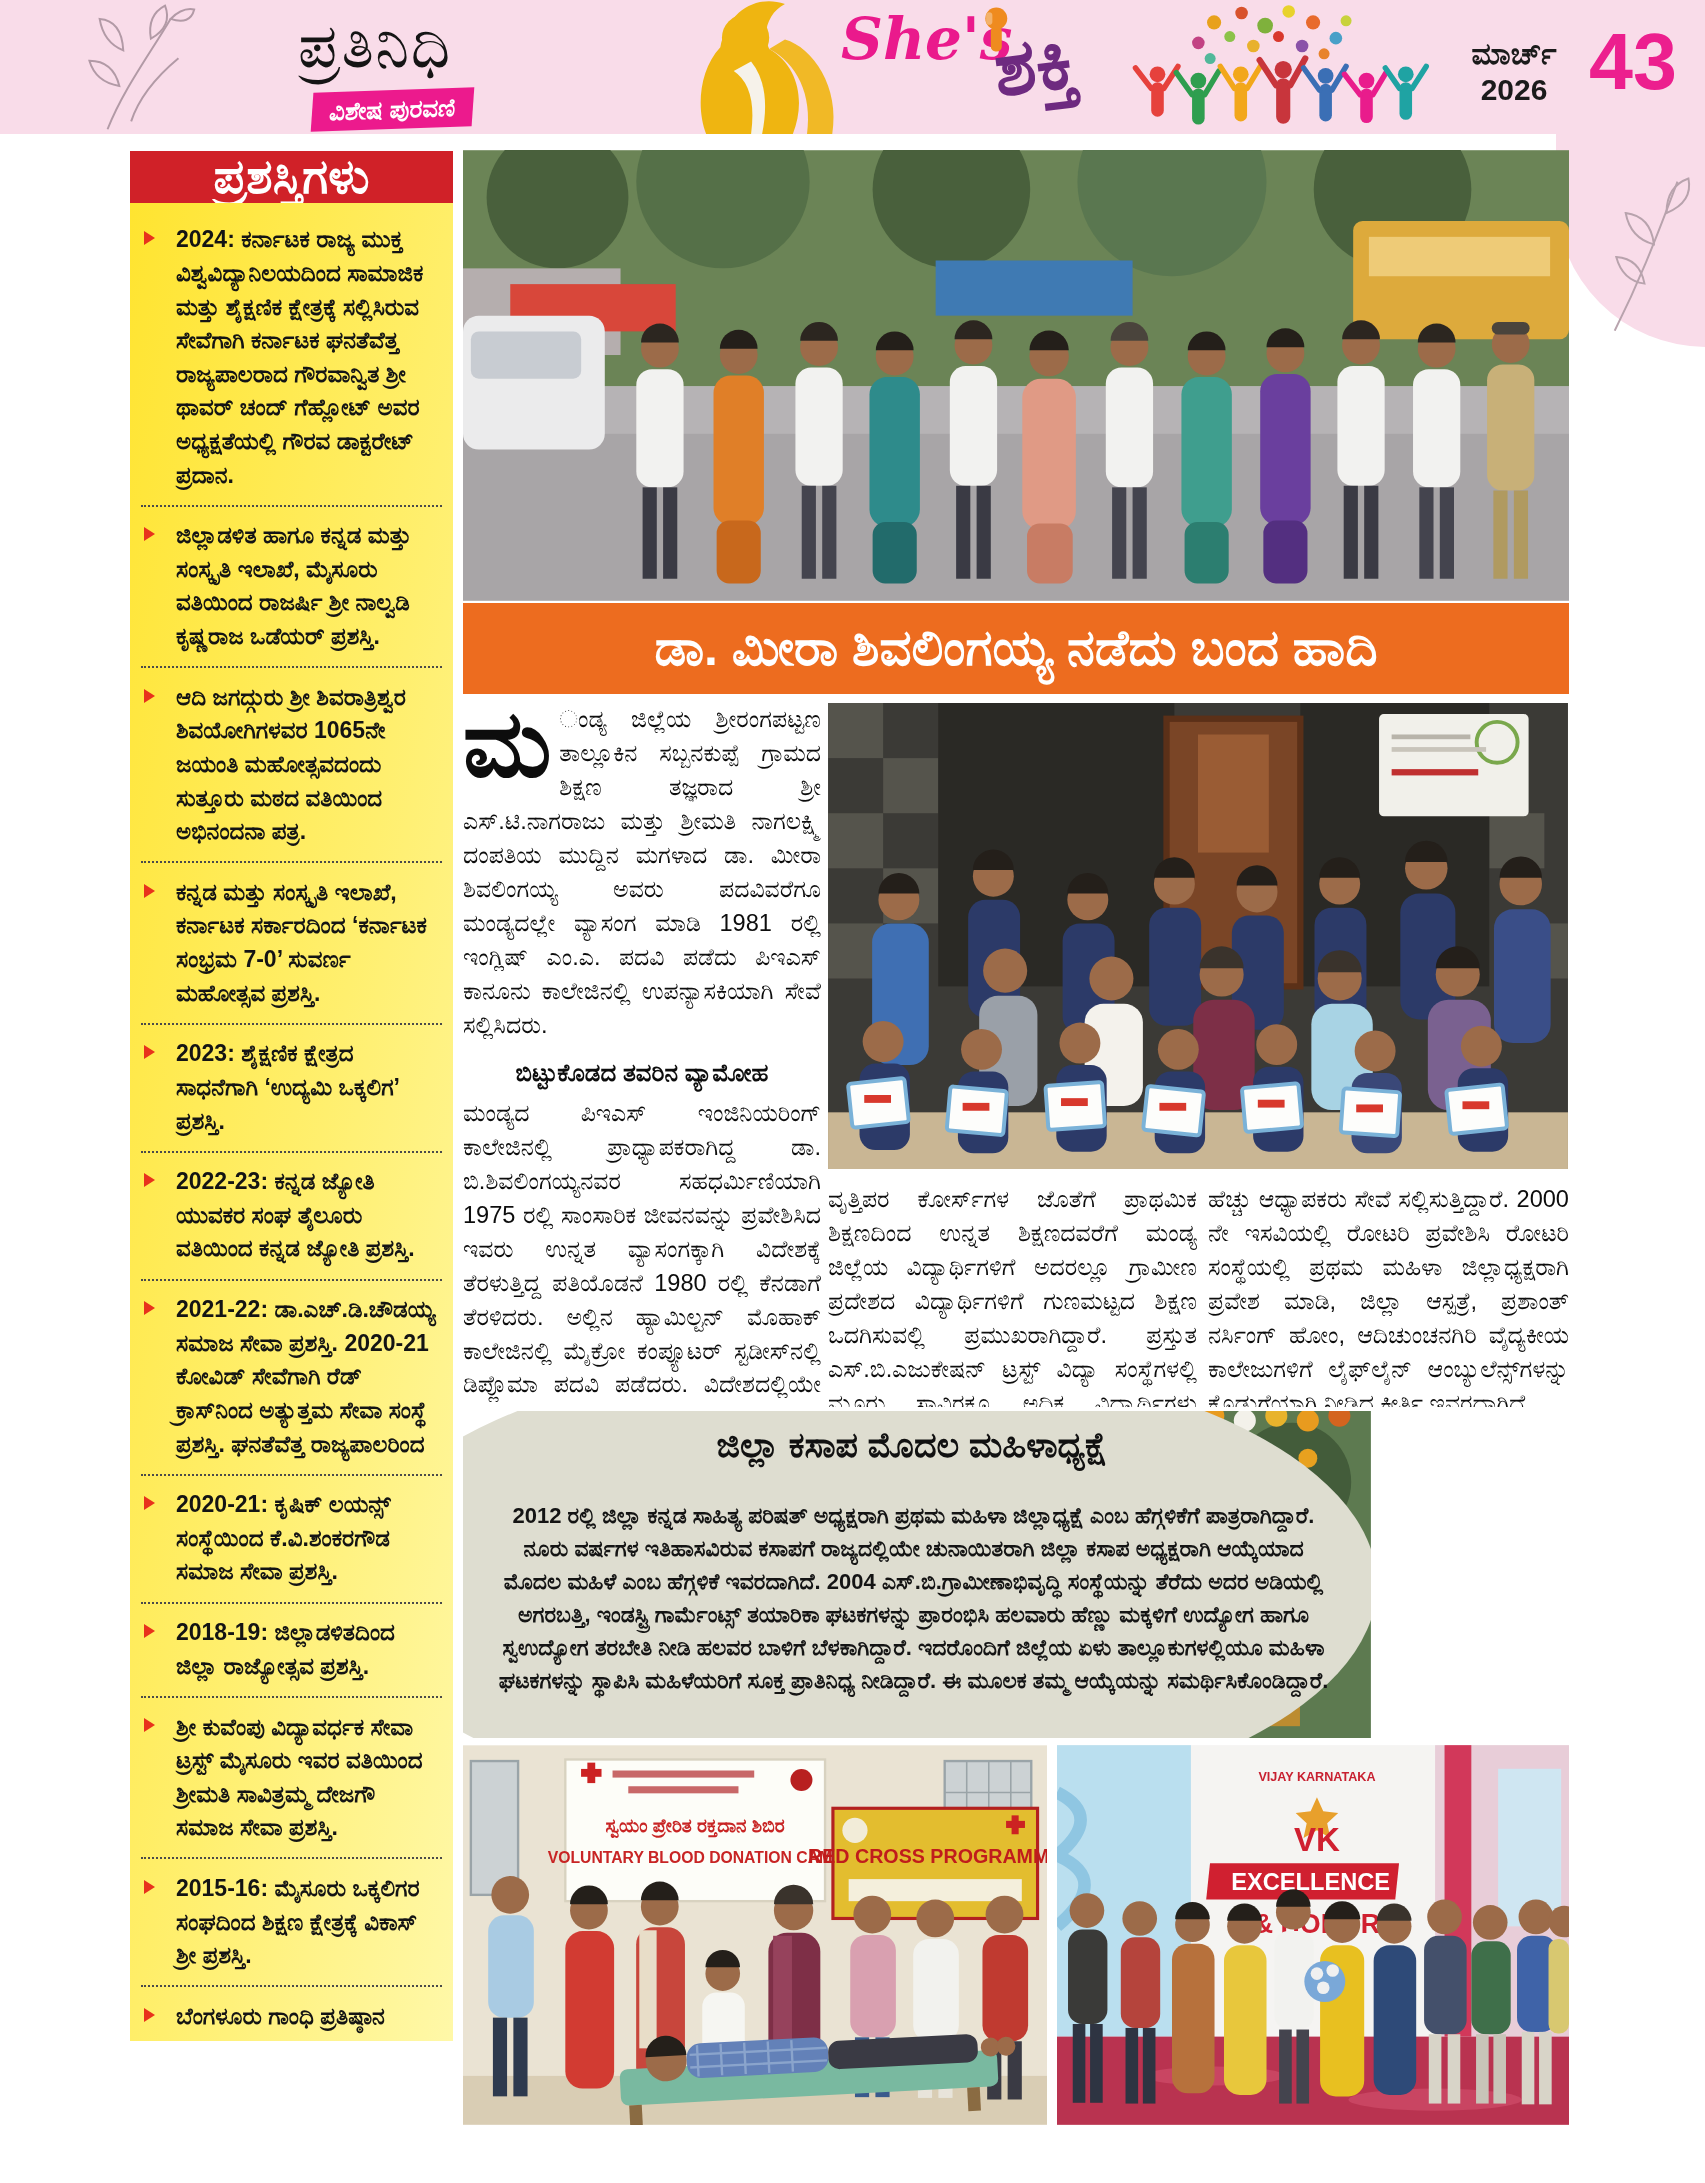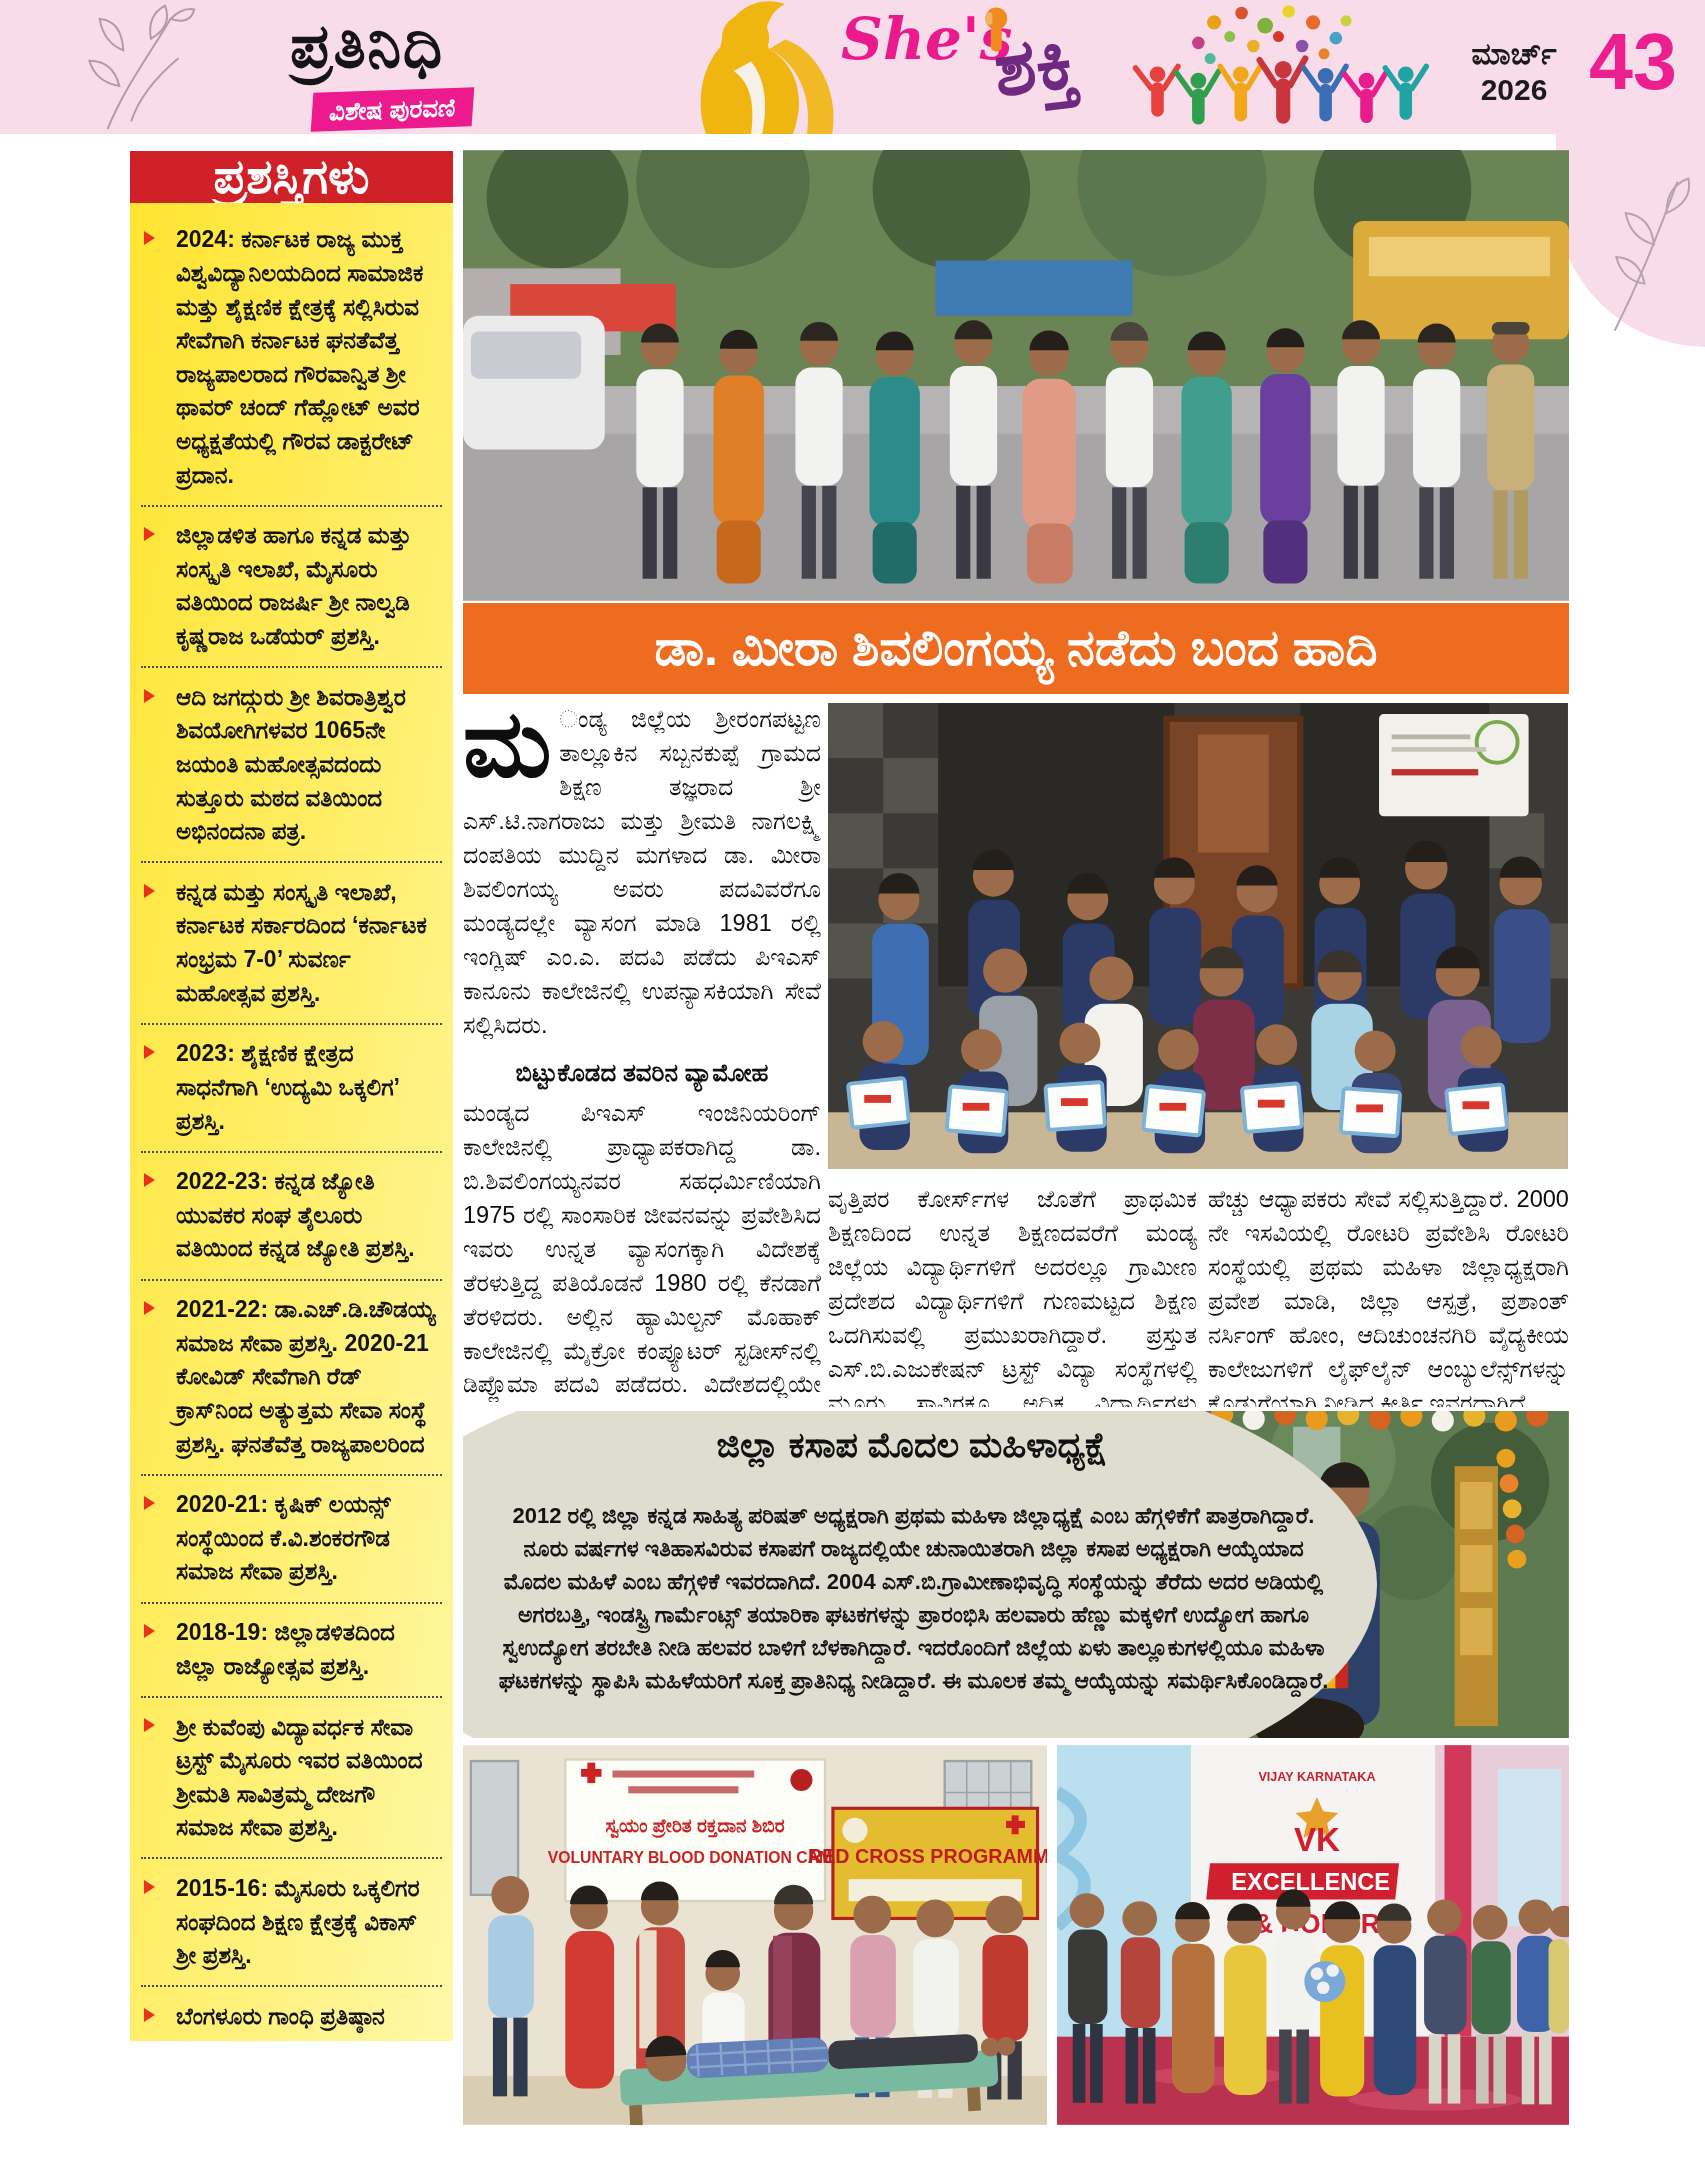--- a/index.html
+++ b/index.html
@@ -2,21 +2,21 @@
 <html style="font-size:12.6px"><head>
 <meta charset="utf-8">
 <style>
   html,body{margin:0;padding:0;background:#ffffff;}
   .page{position:relative;width:1706px;height:2183px;background:#ffffff;overflow:hidden;
         font-family:"Liberation Sans",sans-serif;color:#111;}
   .abs{position:absolute;}
   
   .hdr{left:0;top:0;width:1706px;height:134px;background:#f9dce9;}
   .hdr-corner{right:0;top:0;width:150px;height:347px;background:#f9dce9;border-radius:0 0 0 150px;}
-  .masthead{left:290px;top:11px;font-size:61px;font-weight:700;color:#151515;letter-spacing:1.6px;}
+  .masthead{left:298px;top:11px;font-size:61px;font-weight:400;color:#151515;letter-spacing:1.6px;}
   .tagline{left:312px;top:90px;background:#ec1a8d;color:#fff;font-size:24.4px;font-weight:700;
            padding:5.5px 17.3px;transform:rotate(-2deg) skewX(-6deg);}
   .shes{left:841px;top:4.7px;font-family:"DejaVu Serif",serif;font-style:italic;font-weight:700;
         font-size:58px;color:#ea1a8c;}
   .shakti{left:994px;top:20.5px;font-size:76px;font-weight:800;color:#6e2a80;transform:rotate(-7deg);}
   .hdr-date{left:1451px;top:36px;width:126px;text-align:center;font-weight:700;color:#1b1b1b;
             font-size:30px;line-height:1.2;}
   .pageno{left:1589px;top:15.8px;font-size:79px;font-weight:800;color:#ec1f8e;}
   
   .sb-title{left:130px;top:151px;width:323px;height:52px;background:#d02128;color:#fff;
@@ -36,21 +36,21 @@
             overflow:hidden;}
   .article{left:463px;top:703px;width:1106px;height:705px;}
   .col{font-size:23.6px;line-height:1.44;text-align:justify;color:#0d0d0d;overflow:hidden;}
   .col1{left:0;top:0;width:358px;height:705px;}
   .col2{left:365px;top:480px;width:369px;height:224px;}
   .col3{left:745px;top:480px;width:361px;height:224px;}
   .dropcap{float:left;font-size:93px;line-height:71px;font-weight:700;padding:6.3px 7.9px 0 0;}
   .subhead{font-weight:800;font-size:24.4px;margin:12.6px 0 6.3px;}
   .sh1{text-align:center;}
   
-  .graysec{left:463px;top:1411px;width:1106px;height:327px;overflow:hidden;}
+  .graysec{left:463px;top:1411px;width:908px;height:327px;overflow:hidden;}
   .grayblob{position:absolute;left:-118px;top:-59px;width:1032px;height:465px;background:#deddd0;
             border-radius:50%;}
   .gray-title{position:absolute;left:71px;top:14px;width:756px;text-align:center;font-size:35px;
               font-weight:800;color:#111;}
   .gray-body{position:absolute;left:33px;top:69px;width:835px;font-size:22px;line-height:1.5;
              font-weight:600;text-align:center;color:#141414;margin-top:19px;}
   svg text{font-family:"Liberation Sans",sans-serif;}
 </style>
 </head>
 <body>

